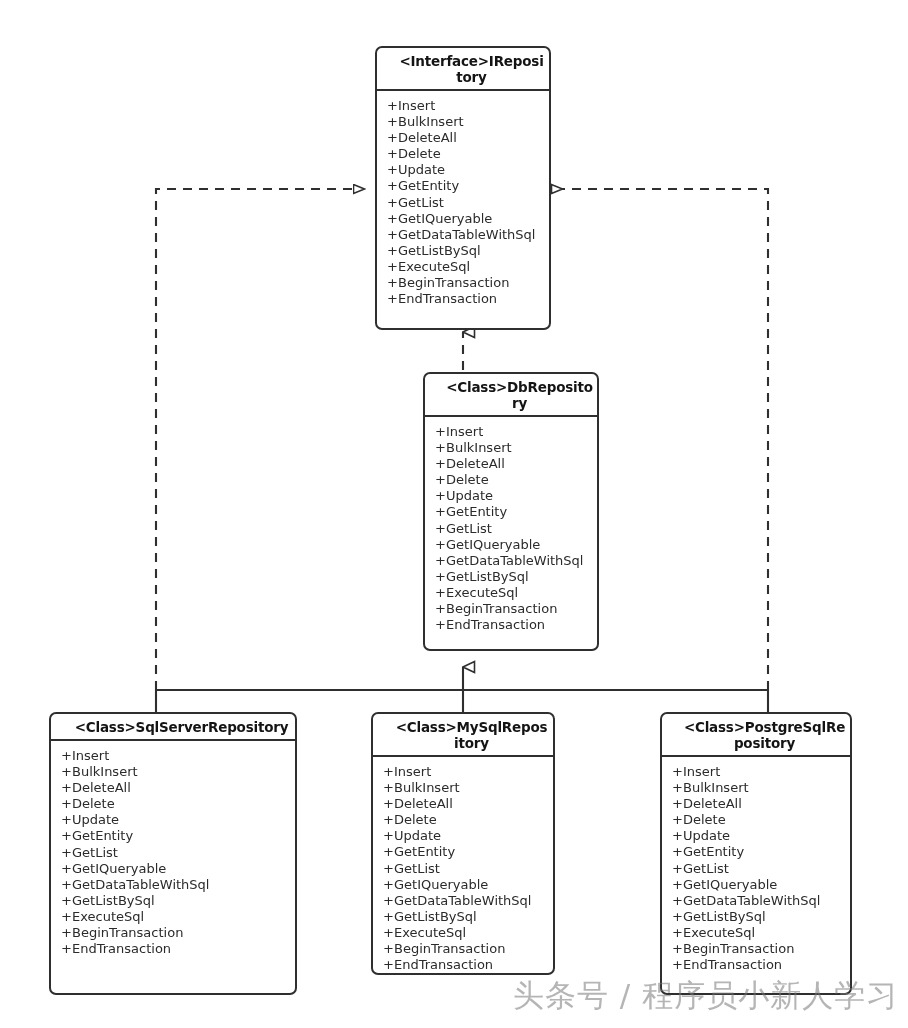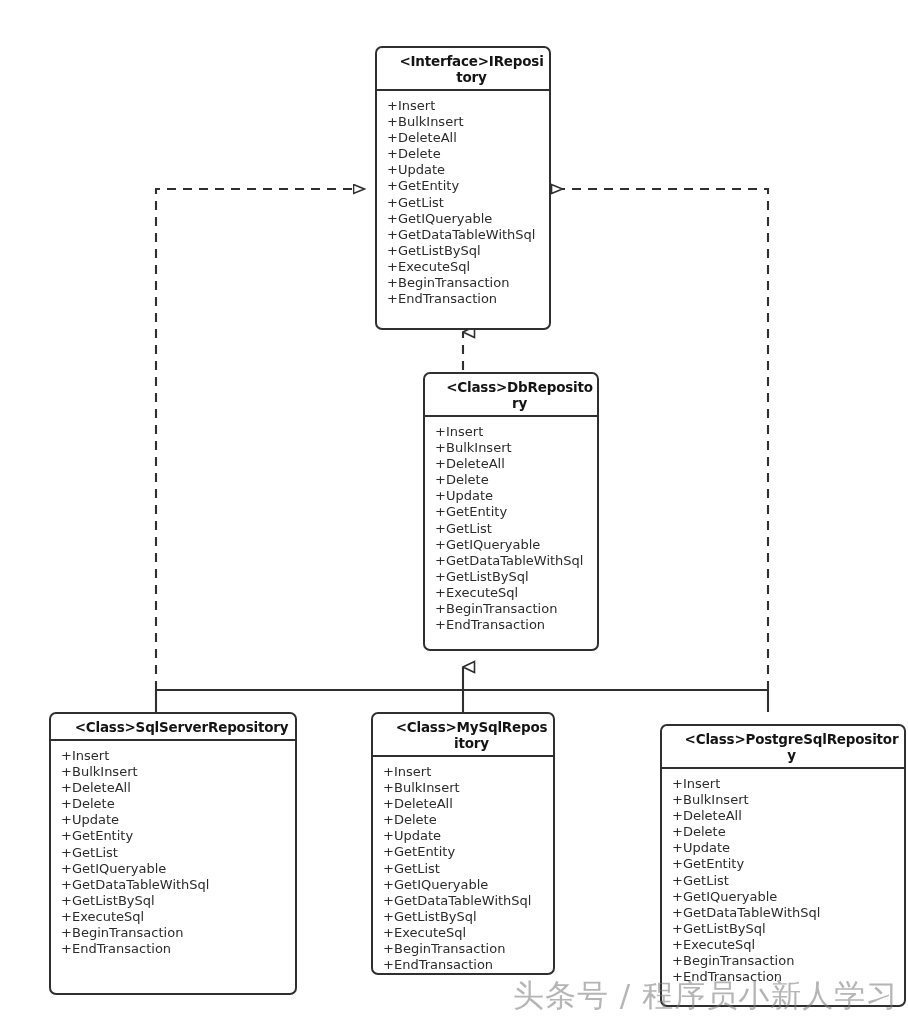--- a/index.html
+++ b/index.html
@@ -207,21 +207,21 @@
         <div class="uml-member"><span class="vis">+</span><span>GetList</span></div>
         <div class="uml-member"><span class="vis">+</span><span>GetIQueryable</span></div>
         <div class="uml-member"><span class="vis">+</span><span>GetDataTableWithSql</span></div>
         <div class="uml-member"><span class="vis">+</span><span>GetListBySql</span></div>
         <div class="uml-member"><span class="vis">+</span><span>ExecuteSql</span></div>
         <div class="uml-member"><span class="vis">+</span><span>BeginTransaction</span></div>
         <div class="uml-member"><span class="vis">+</span><span>EndTransaction</span></div>
       </div>
   </div>
 
-  <div class="uml-box" id="box-postgresqlrepository" style="left:660px; top:712px; width:246px; height:283px;margin-top:12px;">
+  <div class="uml-box" id="box-postgresqlrepository" style="left:660px; top:712px; width:192px; height:283px;">
     <div class="uml-header">&lt;Class&gt;PostgreSqlRepository</div>
     <div class="uml-members">
         <div class="uml-member"><span class="vis">+</span><span>Insert</span></div>
         <div class="uml-member"><span class="vis">+</span><span>BulkInsert</span></div>
         <div class="uml-member"><span class="vis">+</span><span>DeleteAll</span></div>
         <div class="uml-member"><span class="vis">+</span><span>Delete</span></div>
         <div class="uml-member"><span class="vis">+</span><span>Update</span></div>
         <div class="uml-member"><span class="vis">+</span><span>GetEntity</span></div>
         <div class="uml-member"><span class="vis">+</span><span>GetList</span></div>
         <div class="uml-member"><span class="vis">+</span><span>GetIQueryable</span></div>

